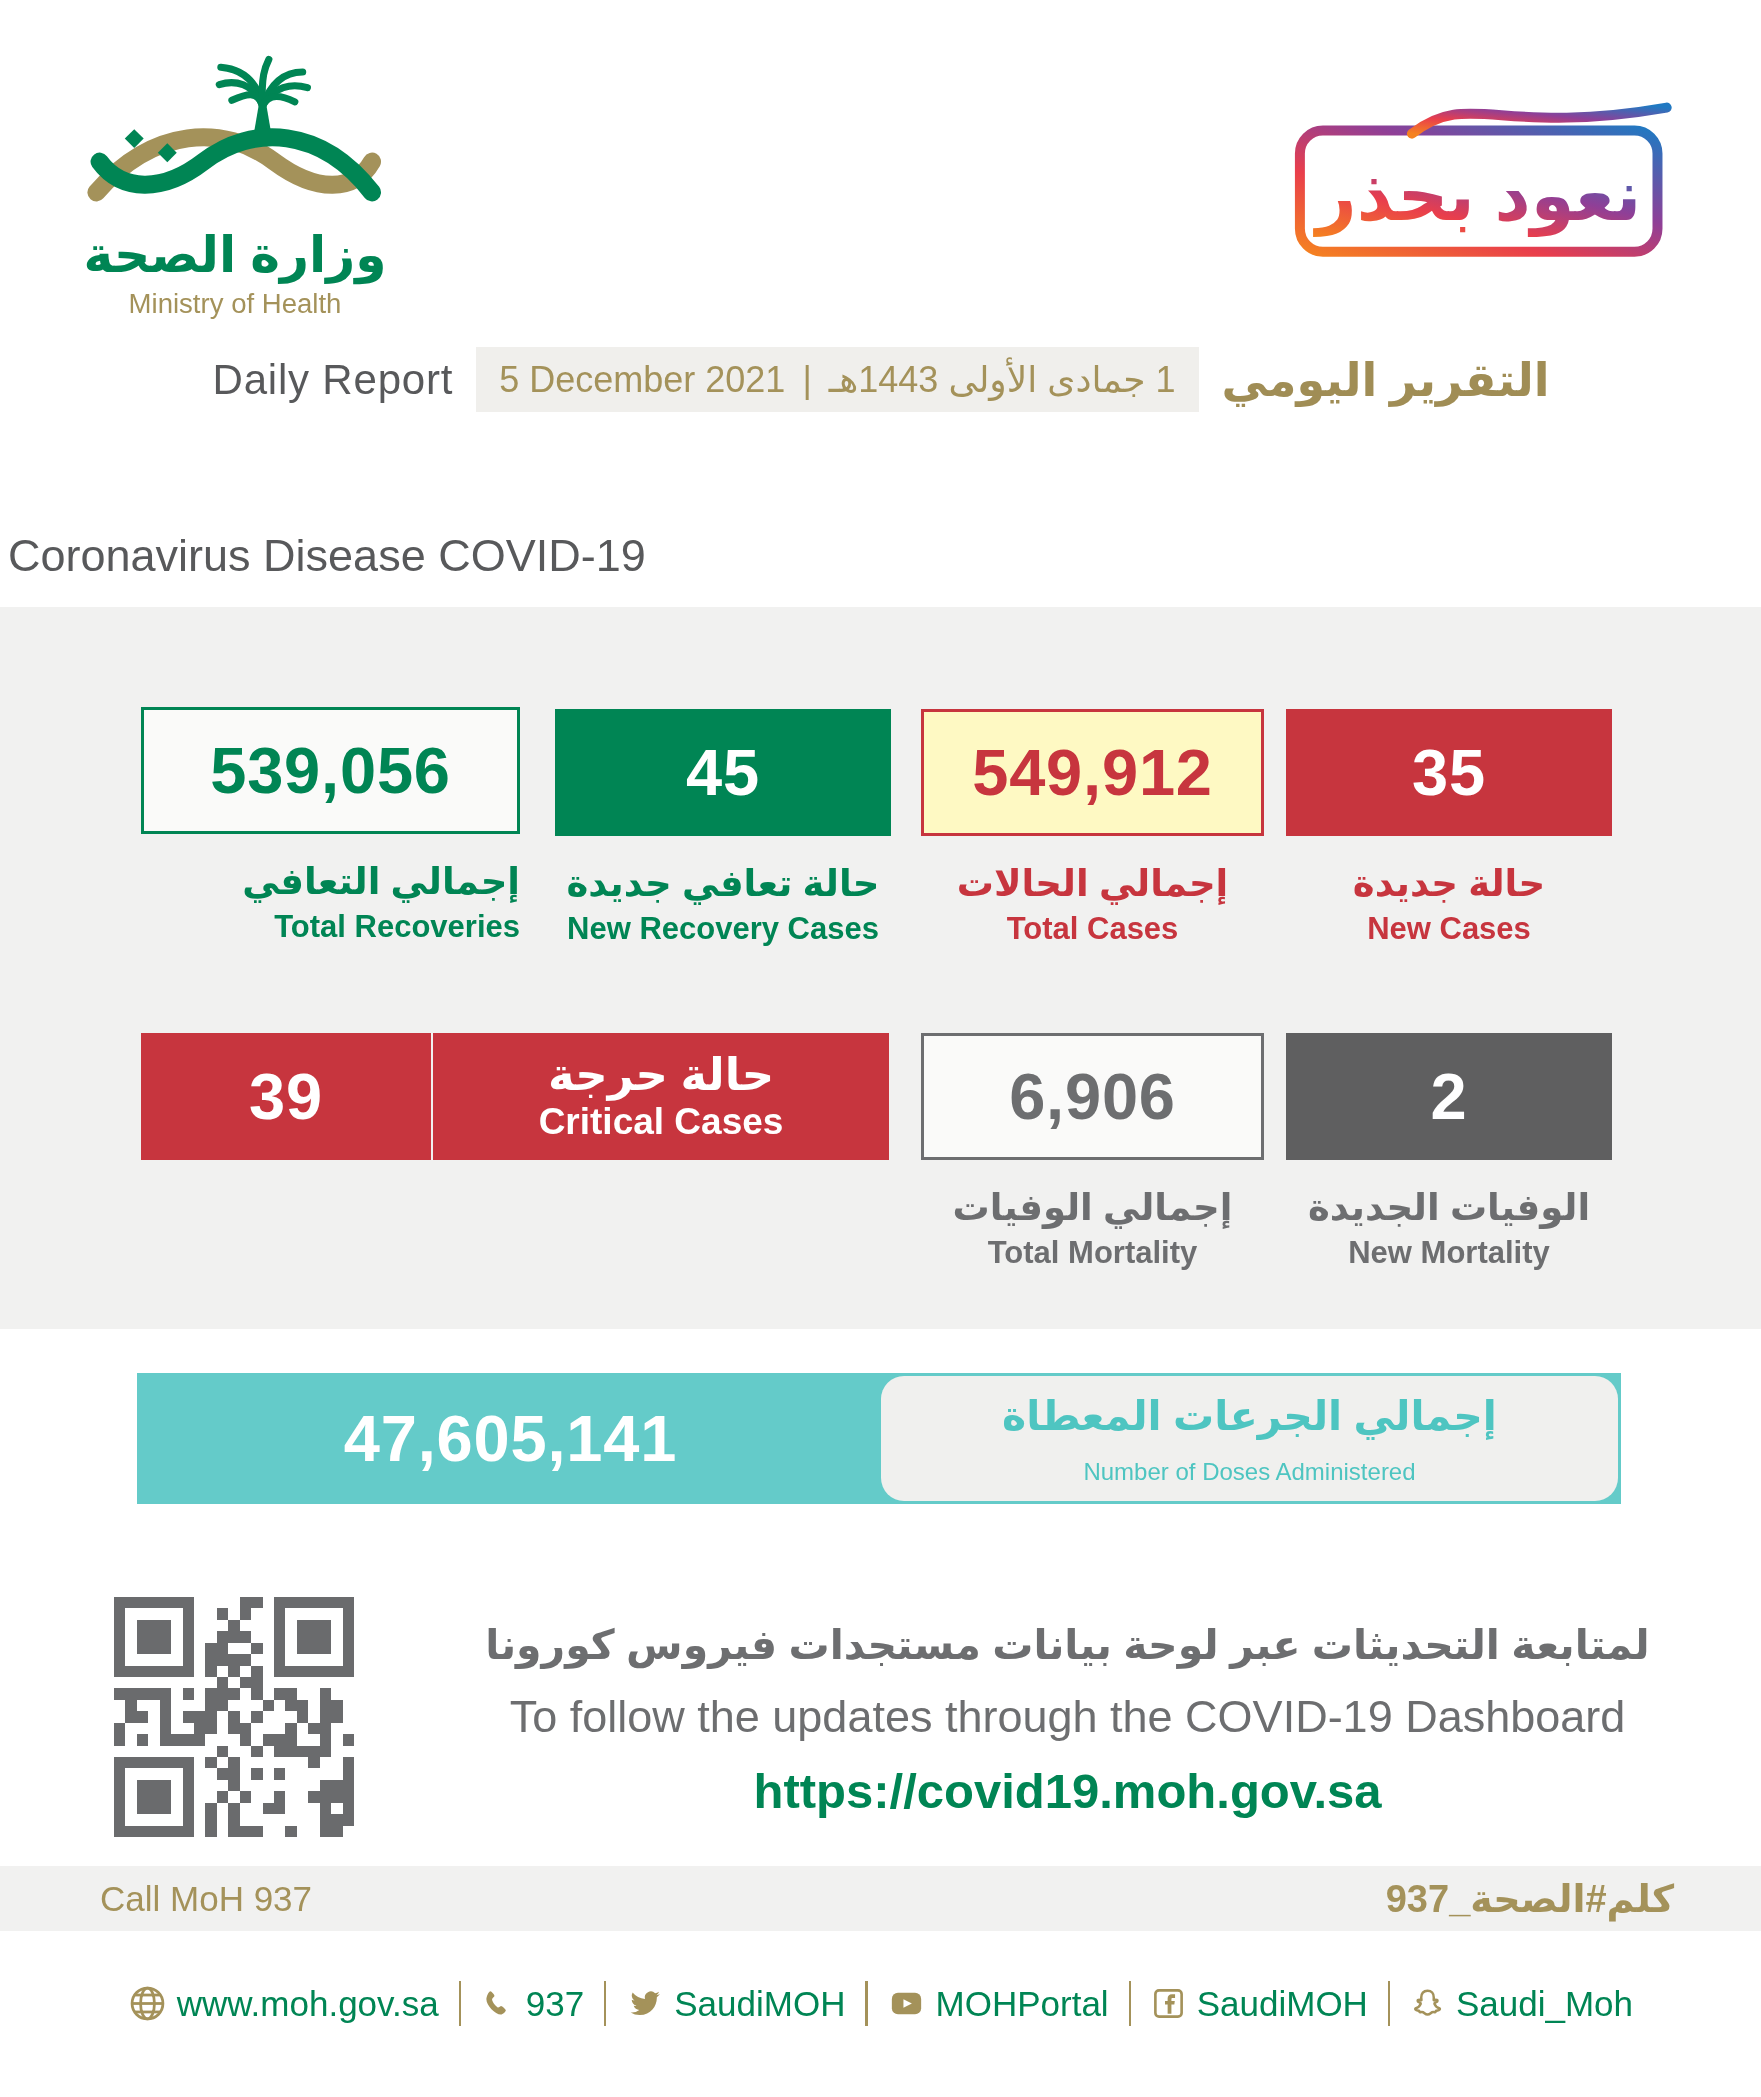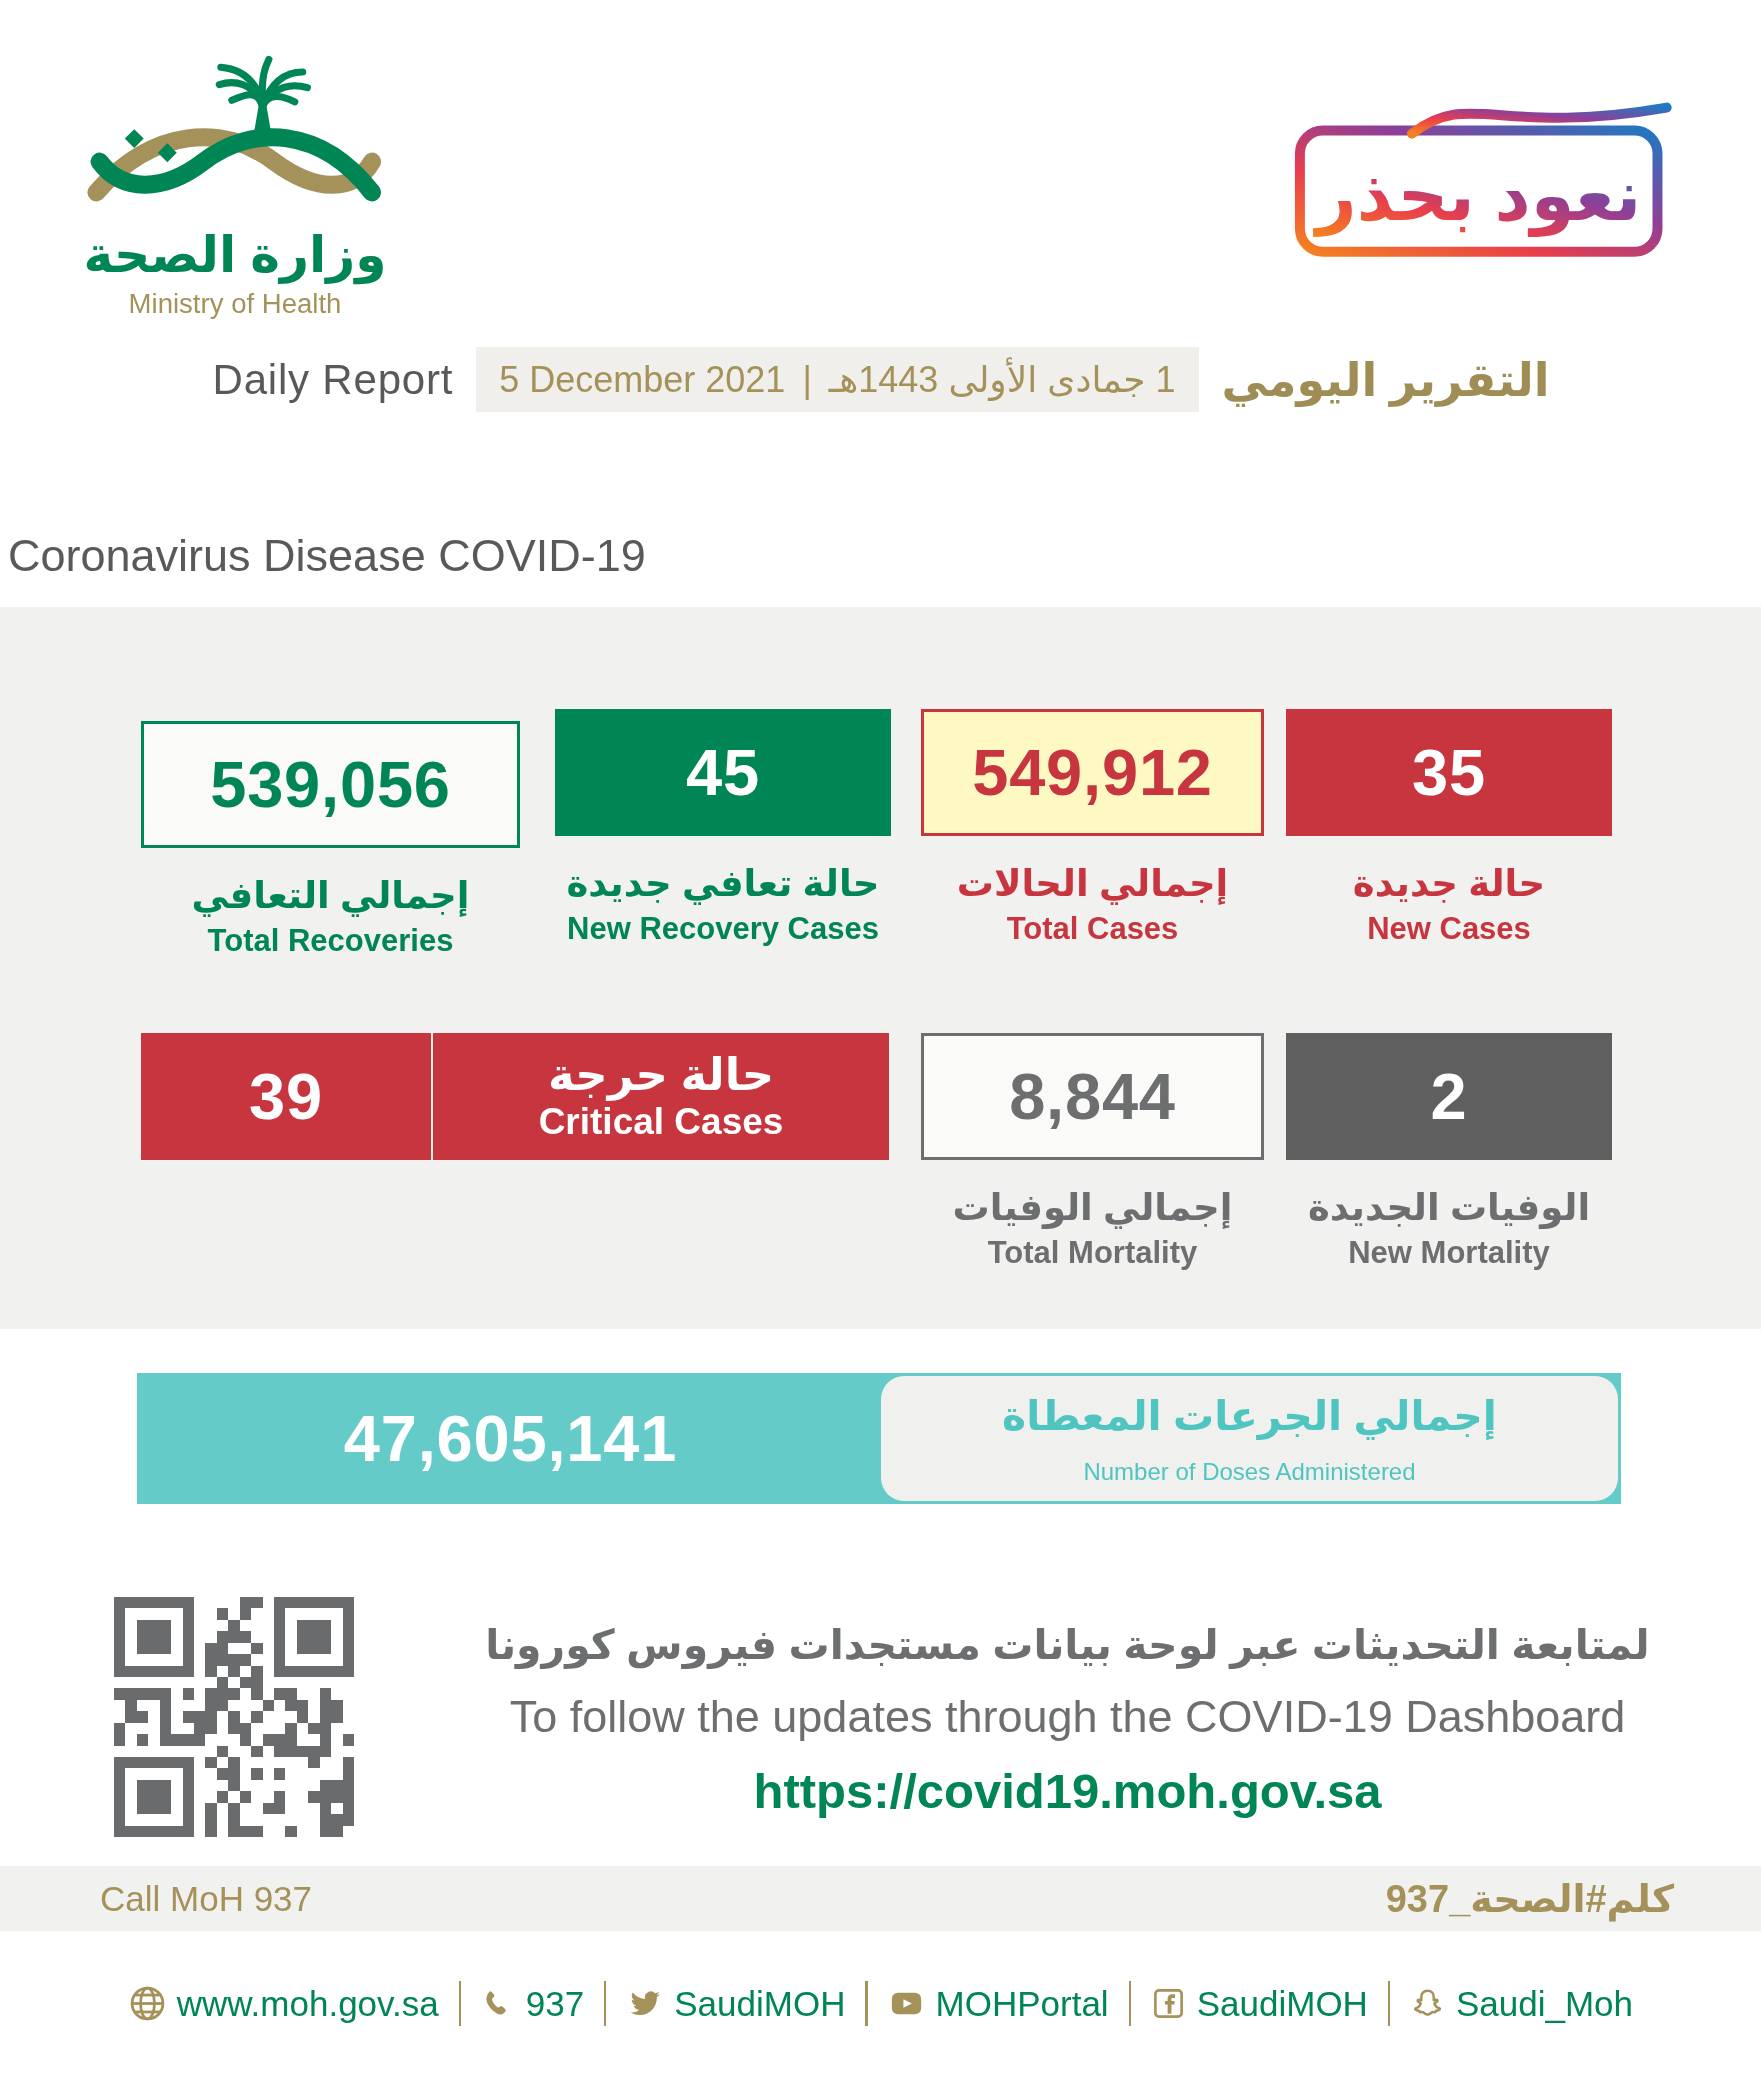--- a/index.html
+++ b/index.html
@@ -34,21 +34,21 @@
   .outline-green{border:3.8px solid #008554;background:#fafaf9;color:#008554;}
   .filled-green{background:#008554;color:#fff;}
   .outline-red{border:3.8px solid #c7353e;background:#fef9c3;color:#c7353e;}
   .filled-red{background:#c7353e;color:#fff;}
   .outline-gray{border:3.8px solid #6d6e70;background:#fafaf9;color:#6d6e70;}
   .filled-gray{background:#5f5f60;color:#fff;}
   .lbl-ar{margin-top:26px;font-size:37px;font-weight:700;direction:rtl;}
   .lbl-en{margin-top:6.1px;font-size:31px;font-weight:700;}
   .green-t{color:#008554}.red-t{color:#c7353e}.gray-t{color:#6d6e70}
 
-  .c1{left:141px;top:114px;width:379px;}
+  .c1{left:141px;top:100px;width:379px;text-align:right;}
   .c2{left:555px;top:102px;width:336px;}
   .c3{left:921px;top:102px;width:343px;}
   .c4{left:1286px;top:102px;width:326px;}
   .c5a{left:141px;top:426px;width:290px;}
   .c5b{left:433px;top:426px;width:456px;}
   .c6{left:921px;top:426px;width:343px;}
   .c7{left:1286px;top:426px;width:326px;}
   .c5b .ar-in{font-size:45px;font-weight:700;color:#fff;direction:rtl;line-height:1.1;}
   .c5b .en-in{font-size:37px;font-weight:700;color:#fff;margin-top:3.1px;line-height:1.1;}
 
@@ -184,21 +184,21 @@
 
     <div class="card c5b">
       <div class="box filled-red">
         <span class="ar-in">حالة حرجة</span>
         <span class="en-in">Critical Cases</span>
       </div>
     </div>
 
     <div class="card c6">
       <div class="box outline-gray">
-        <span class="v">8,844</span>
+        <span class="v">6,906</span>
       </div>
       <div class="lbl-ar gray-t">إجمالي الوفيات</div>
       <div class="lbl-en gray-t">Total Mortality</div>
     </div>
 
     <div class="card c7">
       <div class="box filled-gray">
         <span class="v">2</span>
       </div>
       <div class="lbl-ar gray-t">الوفيات الجديدة</div>

